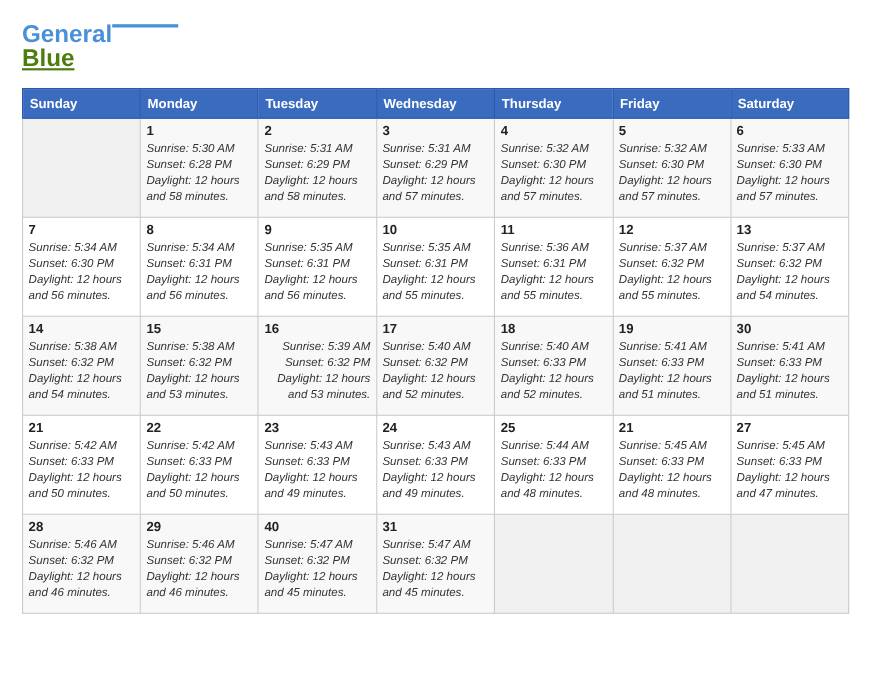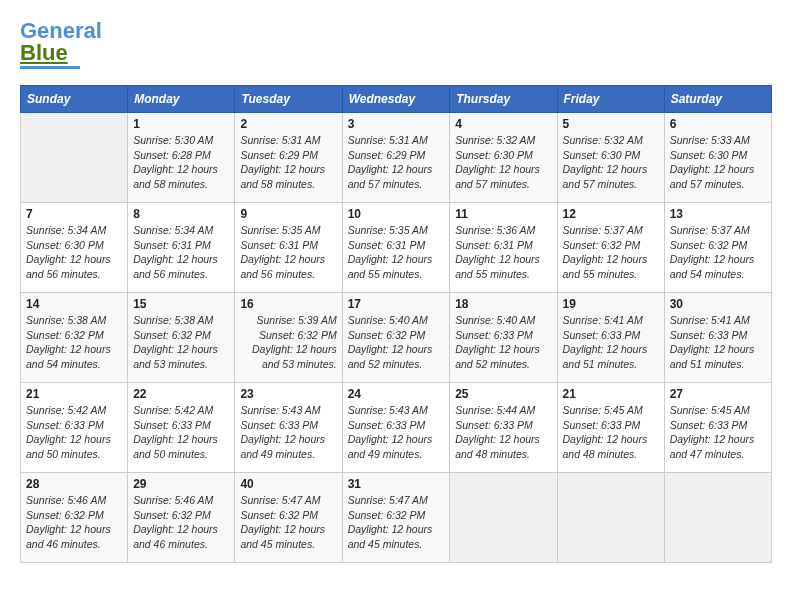--- a/index.html
+++ b/index.html
@@ -11,21 +11,21 @@
       padding: 20px;
     }
     .header {
       display: flex;
       justify-content: space-between;
       align-items: flex-start;
       margin-bottom: 16px;
     }
     .logo {
       display: flex;
-      flex-direction: column;
+      flex-direction: row;
       align-items: flex-start;
     }
     .logo-text {
       font-size: 22px;
       font-weight: bold;
       color: #1a1a2e;
       line-height: 1;
     }
     .logo-text span {
       color: #4a90d9;
@@ -55,21 +55,20 @@
       font-size: 11px;
     }
     thead tr th {
       background: #3a6bbf;
       color: #fff;
       font-weight: bold;
       font-size: 12px;
       padding: 6px 6px;
       border: 1px solid #2a5aaf;
       text-align: left;
-      font-style: italic;
     }
     tbody tr td {
       border: 1px solid #ccc;
       vertical-align: top;
       padding: 4px 5px;
       height: 90px;
       width: 108px;
       font-size: 10.5px;
       color: #222;
       background: #fff;

